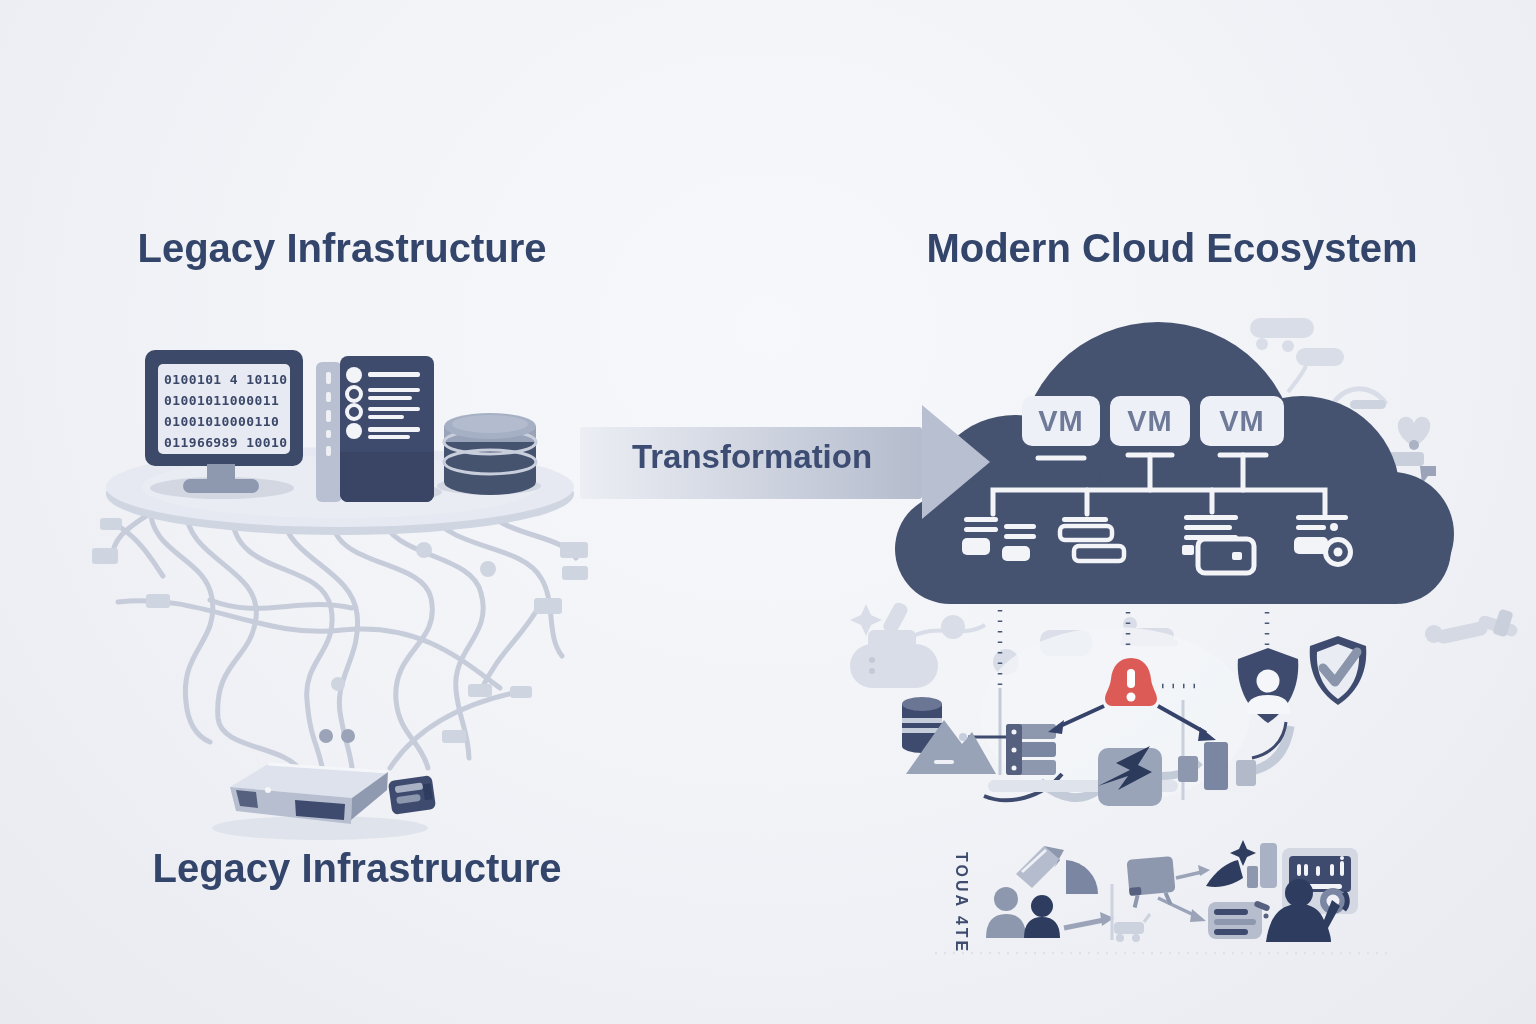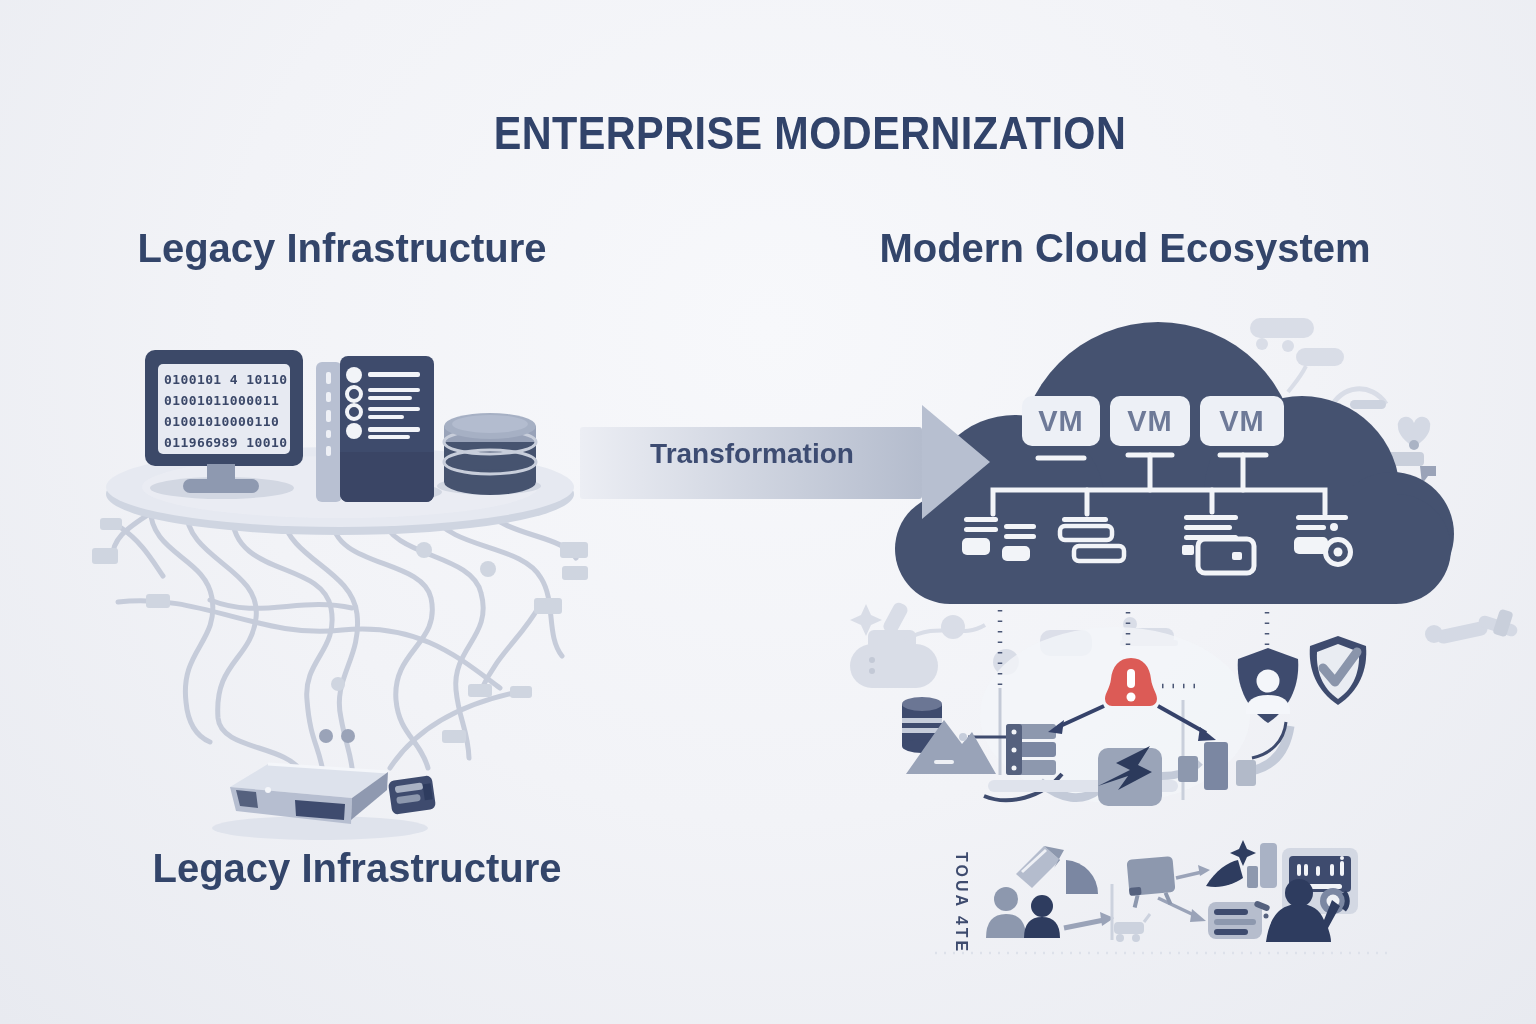--- a/index.html
+++ b/index.html
@@ -5,23 +5,23 @@
   html,body{margin:0;padding:0;}
   .stage{position:relative;width:1536px;height:1024px;overflow:hidden;
     background:radial-gradient(ellipse at 50% 32%, #f7f8fb 0%, #f2f3f7 50%, #e8eaf0 100%);
     font-family:"Liberation Sans", sans-serif;}
   .stage svg{position:absolute;left:0;top:0;}
   .txt{position:absolute;color:#31436a;white-space:nowrap;}
   .title{left:810px;top:74px;transform:translateX(-50%);font-size:47px;font-weight:700;}
   .title .condense{display:inline-block;transform:scaleX(.88);transform-origin:center;letter-spacing:.5px;}
   .sec-label{font-size:40px;font-weight:700;color:#33456a;transform:translateX(-50%);}
   .lbl-left{left:342px;top:226px;}
-  .lbl-right{left:1125px;top:226px;text-align:center;}
+  .lbl-right{left:1172px;top:226px;text-align:center;}
   .lbl-foot{left:357px;top:846px;}
-  .lbl-transform{left:752px;top:438px;transform:translateX(-50%);font-size:28px;font-weight:700;color:#3d4c72;}
+  .lbl-transform{left:752px;top:438px;transform:translateX(-50%);font-size:33px;font-weight:700;color:#3d4c72;}
   .binary{left:164px;top:369px;width:128px;font-family:"DejaVu Sans Mono",monospace;
     font-size:13px;font-weight:bold;color:#3b4869;line-height:21px;letter-spacing:.4px;}
   .vm{position:absolute;display:flex;align-items:center;justify-content:center;
     font-size:29px;font-weight:700;color:#6e7a98;letter-spacing:1px;}
   .vm1{left:1022px;top:396px;width:78px;height:50px;}
   .vm2{left:1110px;top:396px;width:80px;height:50px;}
   .vm3{left:1200px;top:396px;width:84px;height:50px;}
   .rotcap{left:970px;top:852px;transform:rotate(90deg);transform-origin:0 0;
     font-size:16px;font-weight:700;letter-spacing:3px;color:#3e4b6e;}
 </style>
@@ -381,21 +381,20 @@
       <circle cx="1333" cy="901" r="13" fill="#7b87a2"></circle>
       <circle cx="1333" cy="901" r="6.5" fill="#eef0f5"></circle>
       <path d="M1344,892 A14,14 0 0 1 1344,910" stroke="#2e3c5f" stroke-width="5" fill="none"></path>
       <circle cx="1299" cy="893" r="14" fill="#2e3c5f"></circle>
       <path d="M1266,942 C1270,912 1284,904 1299,904 C1312,904 1320,910 1324,920 L1332,900 L1340,906 L1328,928 C1330,934 1331,938 1331,942 Z" fill="#2e3c5f"></path>
     </g>
     <path d="M935,953 H1390" stroke="#dde1ea" stroke-width="2.5" stroke-dasharray="2 7" fill="none"></path>
   </g>
 </svg>
 
-<h1 class="txt title"><span class="condense">ENTERPRISE MODERNIZATION</span></h1>
 
 <div class="txt sec-label lbl-left">Legacy Infrastructure</div>
 <div class="txt sec-label lbl-right">Modern Cloud Ecosystem</div>
 <div class="txt lbl-transform">Transformation</div>
 <div class="txt sec-label lbl-foot">Legacy Infrastructure</div>
 
 <div class="txt binary">
   <div>0100101 4 10110</div>
   <div>01001011000011</div>
   <div>01001010000110</div>

